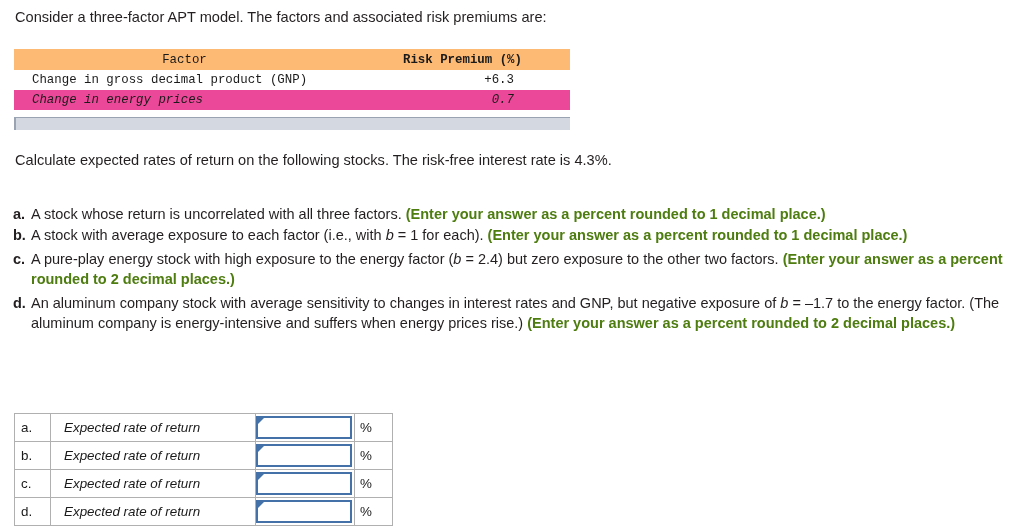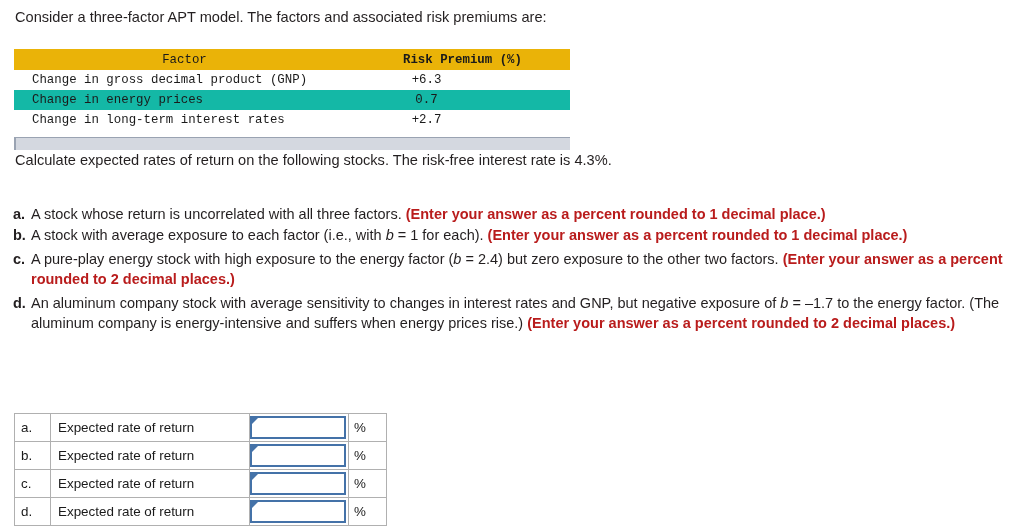--- a/index.html
+++ b/index.html
@@ -36,48 +36,49 @@
     width: 556px;
   }
   table.factor-table {
     border-collapse: collapse;
     width: 556px;
     font-family: "Liberation Mono", "DejaVu Sans Mono", monospace;
     font-size: 12.4px;
     color: #1a1a1a;
   }
   table.factor-table thead th {
-    background: #eab308;
+    background: #fdba74;
     font-weight: normal;
     padding: 3px 0 3px 16px;
     height: 15px;
     letter-spacing: 0px;
     margin-top: 32px;
   }
   table.factor-table thead th.f-head {
     text-align: center;
   }
   table.factor-table thead th.r-head {
     text-align: center;
     width: 175px;
     font-weight: bold;
   }
   table.factor-table tbody td {
     padding: 2px 0 2px 0;
     height: 16px;
   }
   table.factor-table tbody tr.alt td {
-    background: #14b8a6;
+    background: #ec4899;
+    font-style: italic;
   }
   td.f-cell {
     text-align: left;
     padding-left: 18px !important;
   }
   td.r-cell {
-    text-align: center;
+    text-align: right;
     width: 175px;
     padding-right: 56px !important;
   }
   .table-footer {
     width: 556px;
     height: 13px;
     background: #d4d8e0;
     border-top: 1px solid #9aa3b2;
     border-left: 2px solid #9aa3b2;
     margin-top: 7px;
@@ -110,21 +111,21 @@
   }
   .qitem .marker {
     position: absolute;
     left: 0;
     top: 0;
     font-weight: bold;
   }
   .qitem.c-item, .qitem.d-item { margin-top: 5px; }
   .qitem.b-item { margin-top: 0px; }
   .hint {
-    color: #b91c1c;
+    color: #4d7c0f;
     font-weight: bold;
   }
   .ital { font-style: italic; }
 
   
   .answer-wrap {
     position: absolute;
     left: 14px;
     top: 413px;
   }
@@ -138,22 +139,23 @@
     height: 25px;
     background: #ffffff;
     vertical-align: middle;
   }
   td.ans-letter {
     width: 28px;
     padding-left: 6px;
   }
   td.ans-label {
     width: 190px;
-    padding-left: 7px;
+    padding-left: 13px;
     white-space: nowrap;
+    font-style: italic;
   }
   td.ans-input {
     width: 98px;
     padding: 0;
     border: none;
     position: relative;
   }
   td.ans-pct {
     width: 31px;
     padding-left: 5px;
@@ -206,24 +208,20 @@
     </thead>
     <tbody>
       <tr>
         <td class="f-cell">Change in gross decimal product (GNP)</td>
         <td class="r-cell">+6.3</td>
       </tr>
       <tr class="alt">
         <td class="f-cell">Change in energy prices</td>
         <td class="r-cell">0.7</td>
       </tr>
-      <tr>
-        <td class="f-cell">Change in long-term interest rates</td>
-        <td class="r-cell">+2.7</td>
-      </tr>
     </tbody>
   </table>
   <div class="table-footer"></div>
 </div>
 
 <div class="calc-line">Calculate expected rates of return on the following stocks. The risk-free interest rate is 4.3%.</div>
 
 <div class="qlist">
 
   <div class="qitem a-item">

